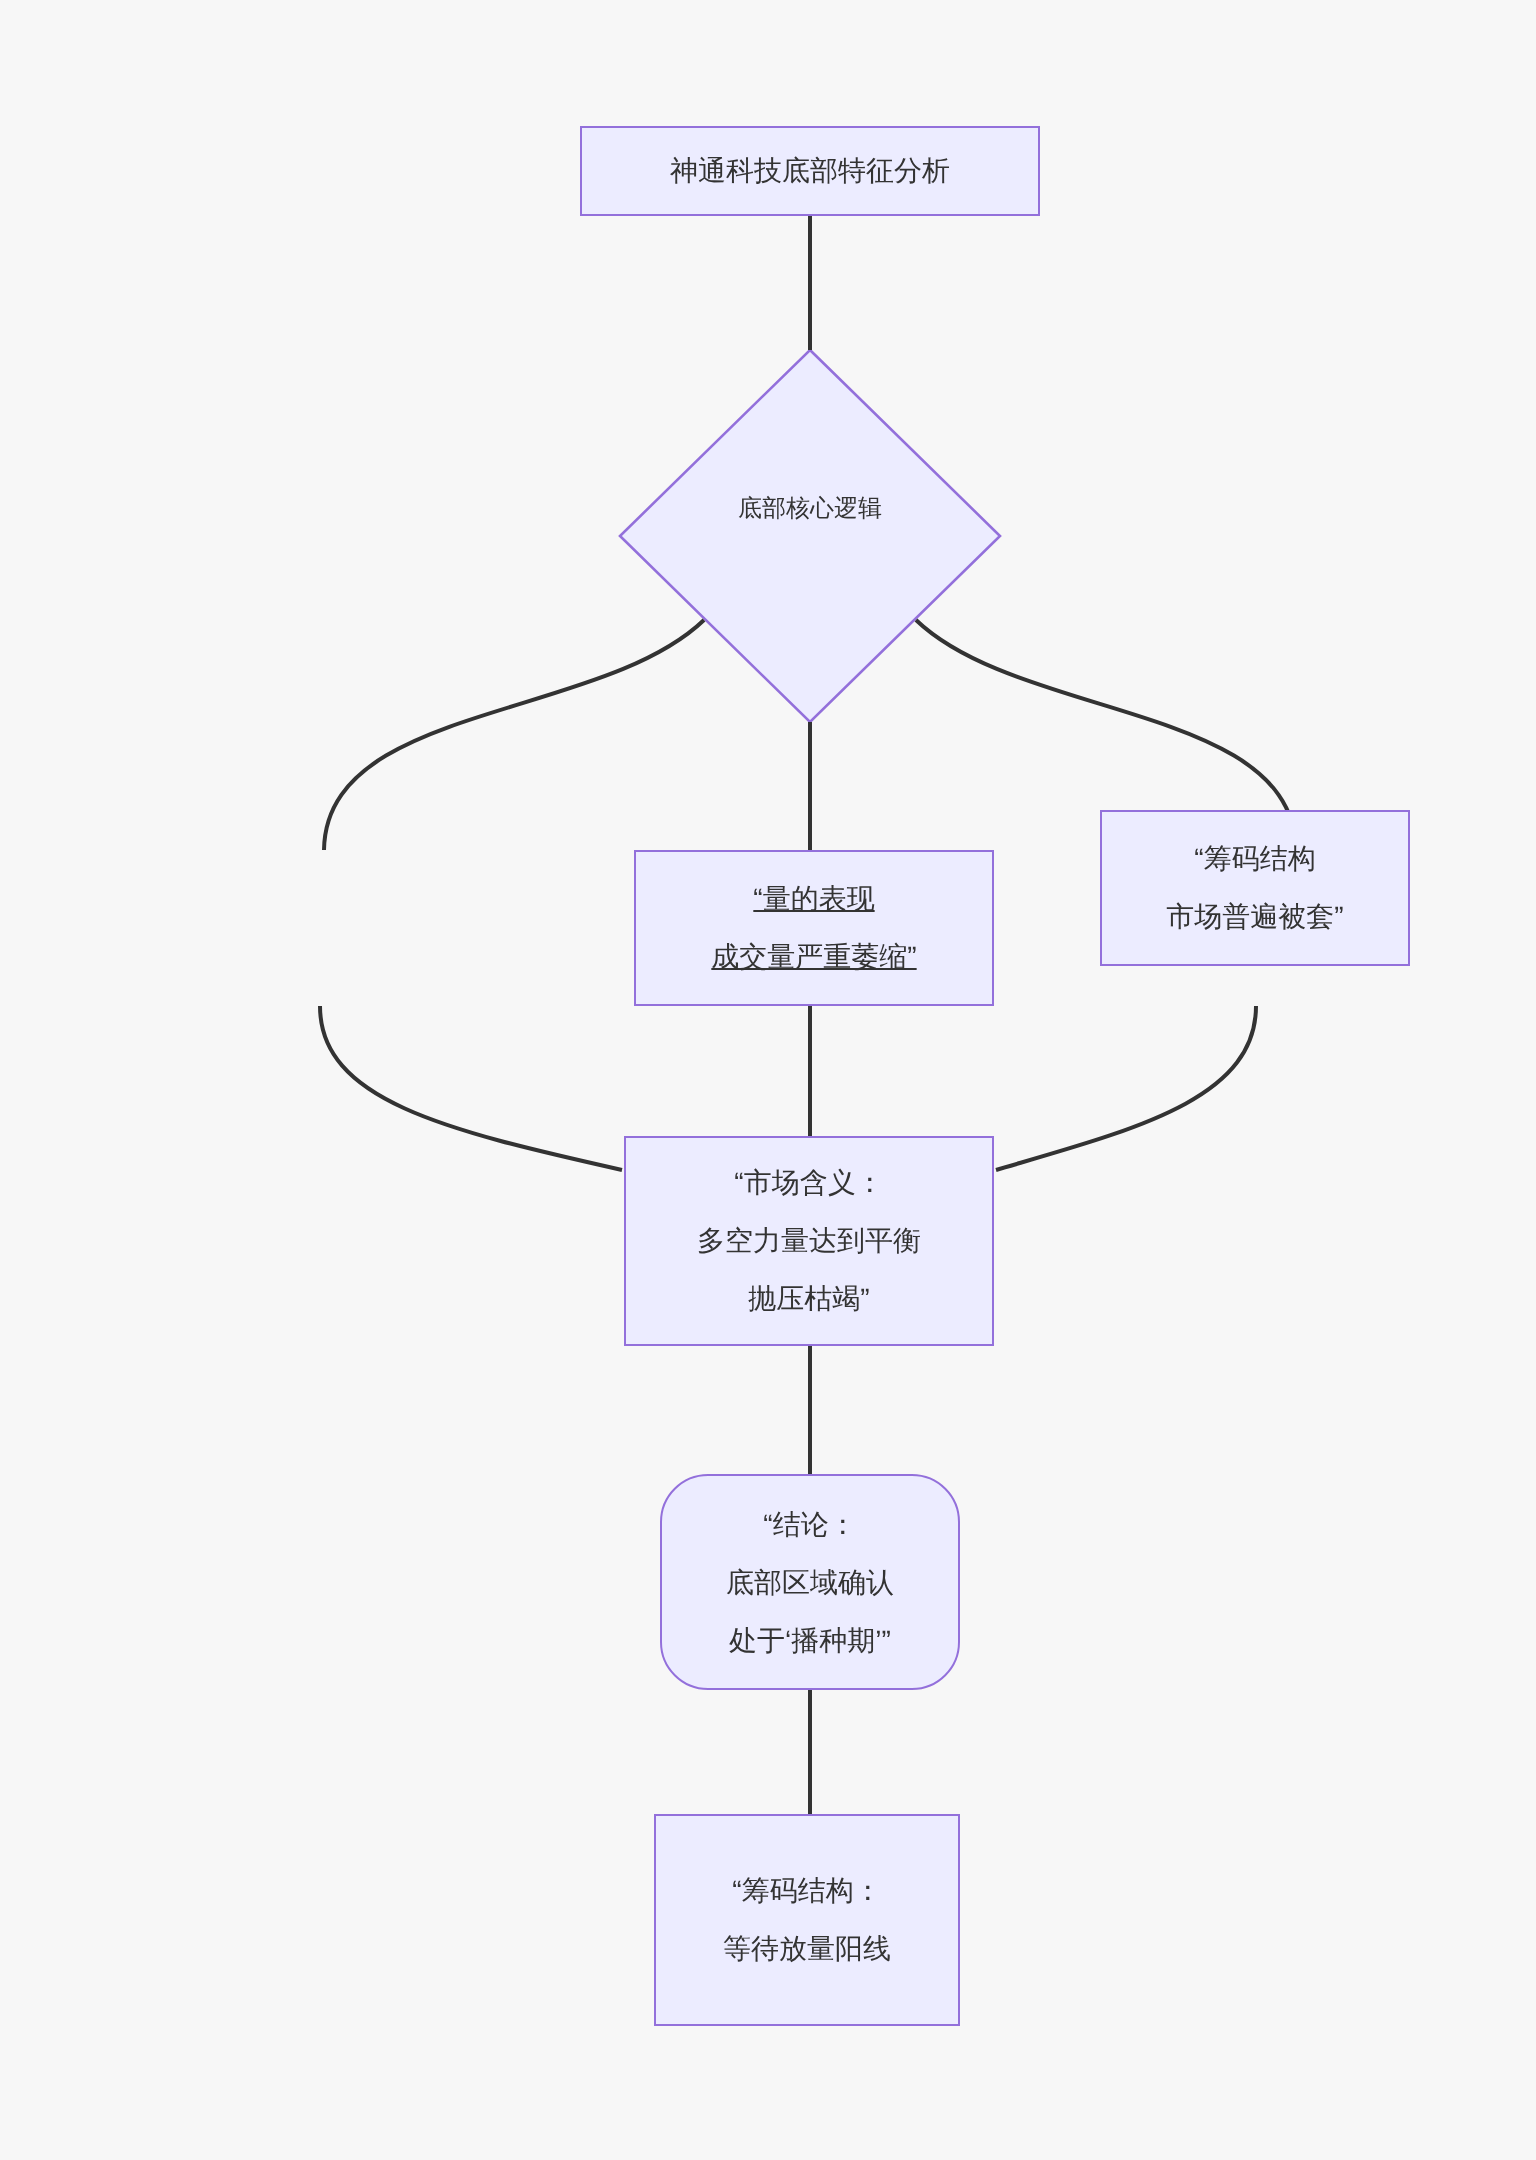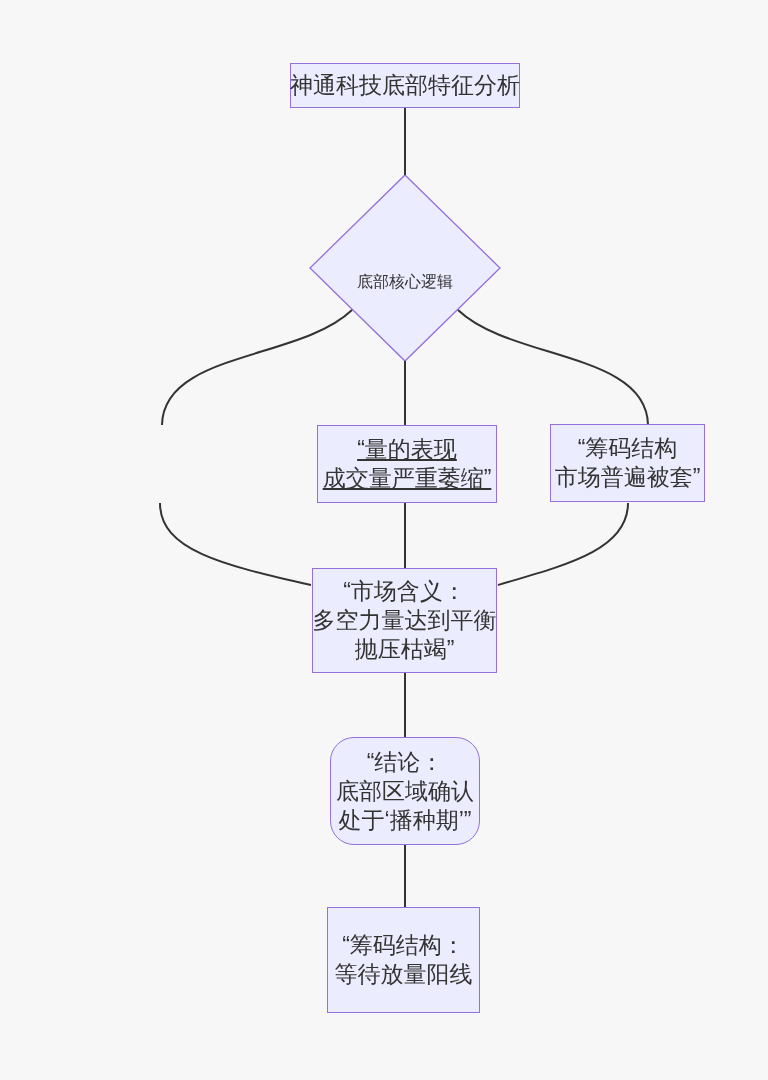--- a/index.html
+++ b/index.html
@@ -31,42 +31,42 @@
   .node {
     position: absolute;
     box-sizing: border-box;
     background: #ECECFF;
     border: 1.3px solid #9370DB;
     display: flex;
     flex-direction: column;
     align-items: center;
     justify-content: center;
     text-align: center;
-    font-size: 23px;
+    font-size: 14px;
     line-height: 29px;
     white-space: nowrap;
   }
   .node-label {
     position: absolute;
     display: flex;
     flex-direction: column;
     align-items: center;
-    justify-content: flex-end;
+    justify-content: flex-start;
     text-align: center;
-    font-size: 16px;
+    font-size: 12px;
     line-height: 29px;
     white-space: nowrap;
     background: transparent;
   }
   
   .n-title      { left: 290px; top:  63px; width: 230px; height: 45px; }
   .n-logic-text { left: 305px; top: 240px; width: 200px; height: 56px; }
   .n-price      { left:  62px; top: 425px; width: 195px; height: 78px; }
   .n-volume     { left: 317px; top: 425px; width: 180px; height: 78px; text-decoration: underline; }
-  .n-chips      { left: 550px; top: 424px; width: 155px; height: 78px; }
+  .n-chips      { left: 550px; top: 405px; width: 155px; height: 78px; }
   .n-meaning    { left: 312px; top: 568px; width: 185px; height: 105px; }
   .n-conclusion { left: 330px; top: 737px; width: 150px; height: 108px; border-radius: 24px; }
   .n-followup   { left: 327px; top: 907px; width: 153px; height: 106px; }
 </style>
 </head>
 <body>
 
 <div class="stage">
 
   <svg class="edges-layer" viewBox="0 0 768 1080" xmlns="http://www.w3.org/2000/svg">

